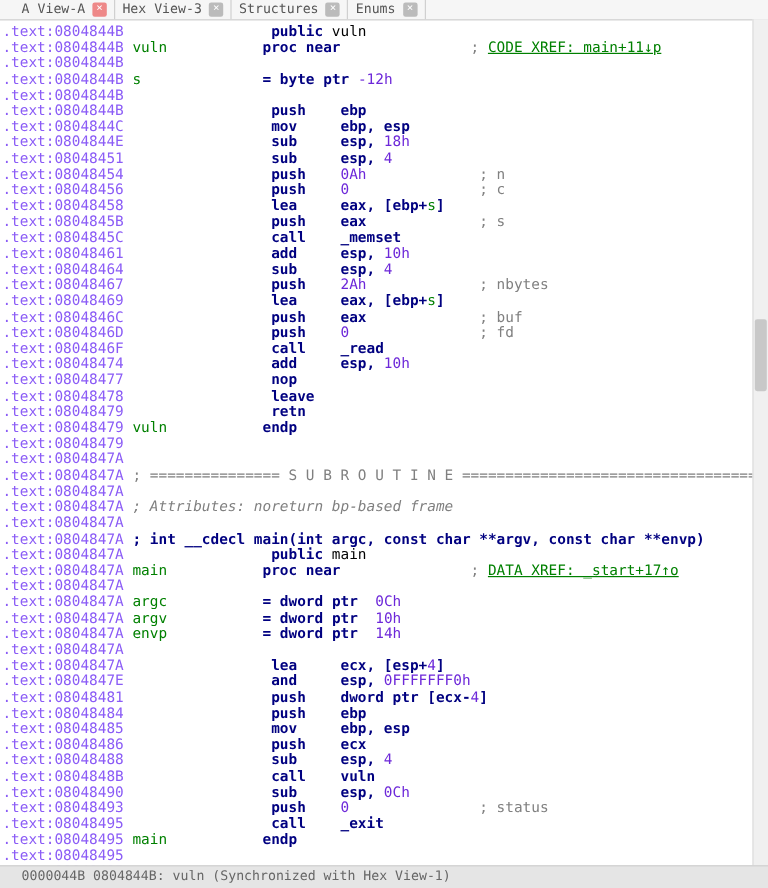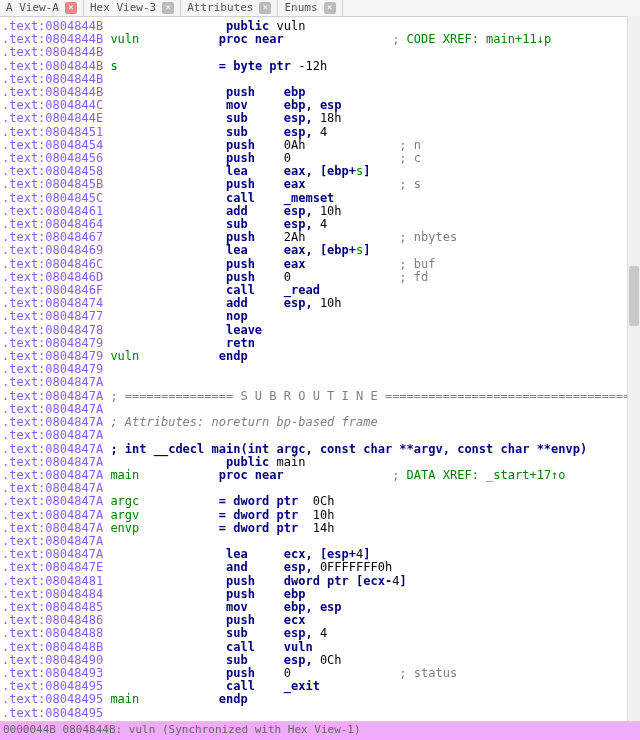--- a/index.html
+++ b/index.html
@@ -1,48 +1,48 @@
 <!DOCTYPE html>
 <html><head>
 <meta charset="utf-8">
 <style>
   html,body{margin:0;padding:0;background:#fff;font-family:Consolas,Menlo,"DejaVu Sans Mono",monospace;font-size:12px;line-height:13.2px;color:#000;}
   .frame{width:640px;height:740px;overflow:hidden;position:relative;}
-  .tabs{display:flex;height:16px;background:#f6f6f6;border-bottom:1px solid #d0d0d0;font-size:11px;color:#555;user-select:none;}
+  .tabs{display:flex;height:16px;background:#f6f6f6;border-bottom:1px solid #d0d0d0;font-size:11px;color:#555;user-select:none;padding-left:12px;}
   .tab{display:flex;align-items:center;padding:0 6px;border-right:1px solid #d0d0d0;white-space:nowrap;}
   .tab .close{margin-left:6px;width:12px;height:12px;border-radius:2px;background:#e88;color:#fff;display:flex;align-items:center;justify-content:center;font-size:9px;}
   .tab .close.gray{background:#bbb;}
   .code{white-space:pre;overflow:hidden;padding:3px 0 0 2px;}
   .line{display:block;}
   .addr{color:#8b5cf6;}
   .kw{color:#000080;font-weight:bold;} 
   .str{color:#008000;}                 
-  .num{color:#000000;}
+  .num{color:#6d28d9;}
   .cmt{color:#808080;}                 
-  .xref{color:#008000;}
+  .xref{color:#008000;text-decoration:underline;}
   .txtc{color:#808080;font-style:italic;}
-  .status{position:absolute;bottom:0;left:0;right:0;height:16px;background:#f0abfc;border-top:1px solid #d0d0d0;color:#666;font-size:11px;padding:1px 3px;}
+  .status{position:absolute;bottom:0;left:0;right:0;height:16px;background:#e5e5e5;border-top:1px solid #d0d0d0;color:#666;font-size:11px;padding:1px 18px;}
   .scrollbar{position:absolute;top:16px;right:0;bottom:16px;width:12px;background:#f0f0f0;border-left:1px solid #dcdcdc;}
   .scrollthumb{position:absolute;left:1px;right:1px;top:250px;height:60px;background:#c8c8c8;border-radius:2px;}
 </style>
 </head>
 <body>
 <div class="frame">
 
 <div class="tabs">
       <div class="tab">
         <span>A View-A</span>
         <span class="close ">×</span>
       </div>
       <div class="tab">
         <span>Hex View-3</span>
         <span class="close gray">×</span>
       </div>
       <div class="tab">
-        <span>Attributes</span>
+        <span>Structures</span>
         <span class="close gray">×</span>
       </div>
       <div class="tab">
         <span>Enums</span>
         <span class="close gray">×</span>
       </div>
     </div>
 <div class="code"><span class="line"><span class="addr">.text:0804844B                 </span><span class="kw">public </span><span class="">vuln</span></span><span class="line"><span class="addr">.text:0804844B </span><span class="str">vuln           </span><span class="kw">proc near</span><span class="cmt">               ; </span><span class="xref">CODE XREF: main+11↓p</span></span><span class="line"><span class="addr">.text:0804844B</span></span><span class="line"><span class="addr">.text:0804844B </span><span class="str">s</span><span class="">              </span><span class="kw">= byte ptr</span><span class="num"> -12h</span></span><span class="line"><span class="addr">.text:0804844B</span></span><span class="line"><span class="addr">.text:0804844B                 </span><span class="kw">push    </span><span class="kw">ebp</span></span><span class="line"><span class="addr">.text:0804844C                 </span><span class="kw">mov     </span><span class="kw">ebp, esp</span></span><span class="line"><span class="addr">.text:0804844E                 </span><span class="kw">sub     </span><span class="kw">esp, </span><span class="num">18h</span></span><span class="line"><span class="addr">.text:08048451                 </span><span class="kw">sub     </span><span class="kw">esp, </span><span class="num">4</span></span><span class="line"><span class="addr">.text:08048454                 </span><span class="kw">push    </span><span class="num">0Ah</span><span class="cmt">             ; n</span></span><span class="line"><span class="addr">.text:08048456                 </span><span class="kw">push    </span><span class="num">0</span><span class="cmt">               ; c</span></span><span class="line"><span class="addr">.text:08048458                 </span><span class="kw">lea     </span><span class="kw">eax, [ebp+</span><span class="str">s</span><span class="kw">]</span></span><span class="line"><span class="addr">.text:0804845B                 </span><span class="kw">push    </span><span class="kw">eax</span><span class="cmt">             ; s</span></span><span class="line"><span class="addr">.text:0804845C                 </span><span class="kw">call    </span><span class="kw">_memset</span></span><span class="line"><span class="addr">.text:08048461                 </span><span class="kw">add     </span><span class="kw">esp, </span><span class="num">10h</span></span><span class="line"><span class="addr">.text:08048464                 </span><span class="kw">sub     </span><span class="kw">esp, </span><span class="num">4</span></span><span class="line"><span class="addr">.text:08048467                 </span><span class="kw">push    </span><span class="num">2Ah</span><span class="cmt">             ; nbytes</span></span><span class="line"><span class="addr">.text:08048469                 </span><span class="kw">lea     </span><span class="kw">eax, [ebp+</span><span class="str">s</span><span class="kw">]</span></span><span class="line"><span class="addr">.text:0804846C                 </span><span class="kw">push    </span><span class="kw">eax</span><span class="cmt">             ; buf</span></span><span class="line"><span class="addr">.text:0804846D                 </span><span class="kw">push    </span><span class="num">0</span><span class="cmt">               ; fd</span></span><span class="line"><span class="addr">.text:0804846F                 </span><span class="kw">call    </span><span class="kw">_read</span></span><span class="line"><span class="addr">.text:08048474                 </span><span class="kw">add     </span><span class="kw">esp, </span><span class="num">10h</span></span><span class="line"><span class="addr">.text:08048477                 </span><span class="kw">nop</span></span><span class="line"><span class="addr">.text:08048478                 </span><span class="kw">leave</span></span><span class="line"><span class="addr">.text:08048479                 </span><span class="kw">retn</span></span><span class="line"><span class="addr">.text:08048479 </span><span class="str">vuln           </span><span class="kw">endp</span></span><span class="line"><span class="addr">.text:08048479</span></span><span class="line"><span class="addr">.text:0804847A</span></span><span class="line"><span class="addr">.text:0804847A </span><span class="cmt">; =============== S U B R O U T I N E =======================================</span></span><span class="line"><span class="addr">.text:0804847A</span></span><span class="line"><span class="addr">.text:0804847A </span><span class="txtc">; Attributes: noreturn bp-based frame</span></span><span class="line"><span class="addr">.text:0804847A</span></span><span class="line"><span class="addr">.text:0804847A </span><span class="kw">; int __cdecl main(int argc, const char **argv, const char **envp)</span></span><span class="line"><span class="addr">.text:0804847A                 </span><span class="kw">public </span><span class="">main</span></span><span class="line"><span class="addr">.text:0804847A </span><span class="str">main           </span><span class="kw">proc near</span><span class="cmt">               ; </span><span class="xref">DATA XREF: _start+17↑o</span></span><span class="line"><span class="addr">.text:0804847A</span></span><span class="line"><span class="addr">.text:0804847A </span><span class="str">argc</span><span class="">           </span><span class="kw">= dword ptr</span><span class="num">  0Ch</span></span><span class="line"><span class="addr">.text:0804847A </span><span class="str">argv</span><span class="">           </span><span class="kw">= dword ptr</span><span class="num">  10h</span></span><span class="line"><span class="addr">.text:0804847A </span><span class="str">envp</span><span class="">           </span><span class="kw">= dword ptr</span><span class="num">  14h</span></span><span class="line"><span class="addr">.text:0804847A</span></span><span class="line"><span class="addr">.text:0804847A                 </span><span class="kw">lea     </span><span class="kw">ecx, [esp+</span><span class="num">4</span><span class="kw">]</span></span><span class="line"><span class="addr">.text:0804847E                 </span><span class="kw">and     </span><span class="kw">esp, </span><span class="num">0FFFFFFF0h</span></span><span class="line"><span class="addr">.text:08048481                 </span><span class="kw">push    </span><span class="kw">dword ptr [ecx-</span><span class="num">4</span><span class="kw">]</span></span><span class="line"><span class="addr">.text:08048484                 </span><span class="kw">push    </span><span class="kw">ebp</span></span><span class="line"><span class="addr">.text:08048485                 </span><span class="kw">mov     </span><span class="kw">ebp, esp</span></span><span class="line"><span class="addr">.text:08048486                 </span><span class="kw">push    </span><span class="kw">ecx</span></span><span class="line"><span class="addr">.text:08048488                 </span><span class="kw">sub     </span><span class="kw">esp, </span><span class="num">4</span></span><span class="line"><span class="addr">.text:0804848B                 </span><span class="kw">call    </span><span class="kw">vuln</span></span><span class="line"><span class="addr">.text:08048490                 </span><span class="kw">sub     </span><span class="kw">esp, </span><span class="num">0Ch</span></span><span class="line"><span class="addr">.text:08048493                 </span><span class="kw">push    </span><span class="num">0</span><span class="cmt">               ; status</span></span><span class="line"><span class="addr">.text:08048495                 </span><span class="kw">call    </span><span class="kw">_exit</span></span><span class="line"><span class="addr">.text:08048495 </span><span class="str">main           </span><span class="kw">endp</span></span><span class="line"><span class="addr">.text:08048495</span></span><span class="line"><span class="addr">.text:08048495 </span><span class="cmt">; ---------------------------------------------------------------------------</span></span></div>
 <div class="scrollbar">
   <div class="scrollthumb"></div>

